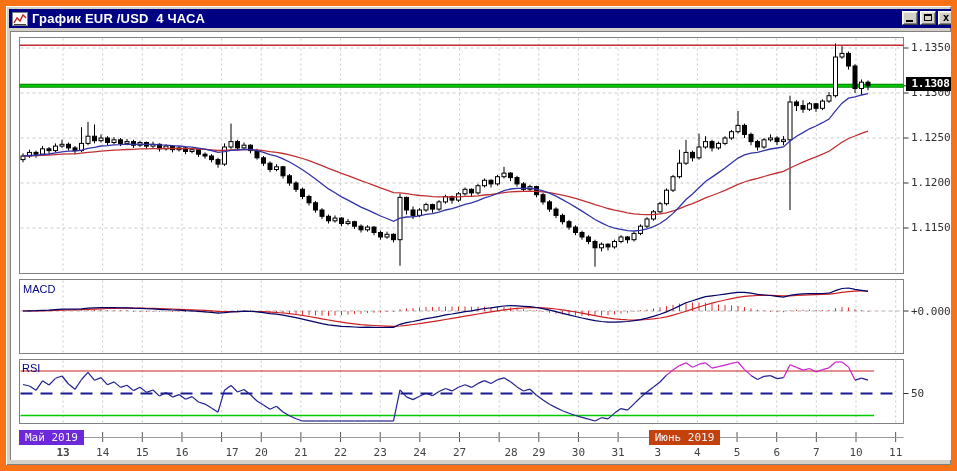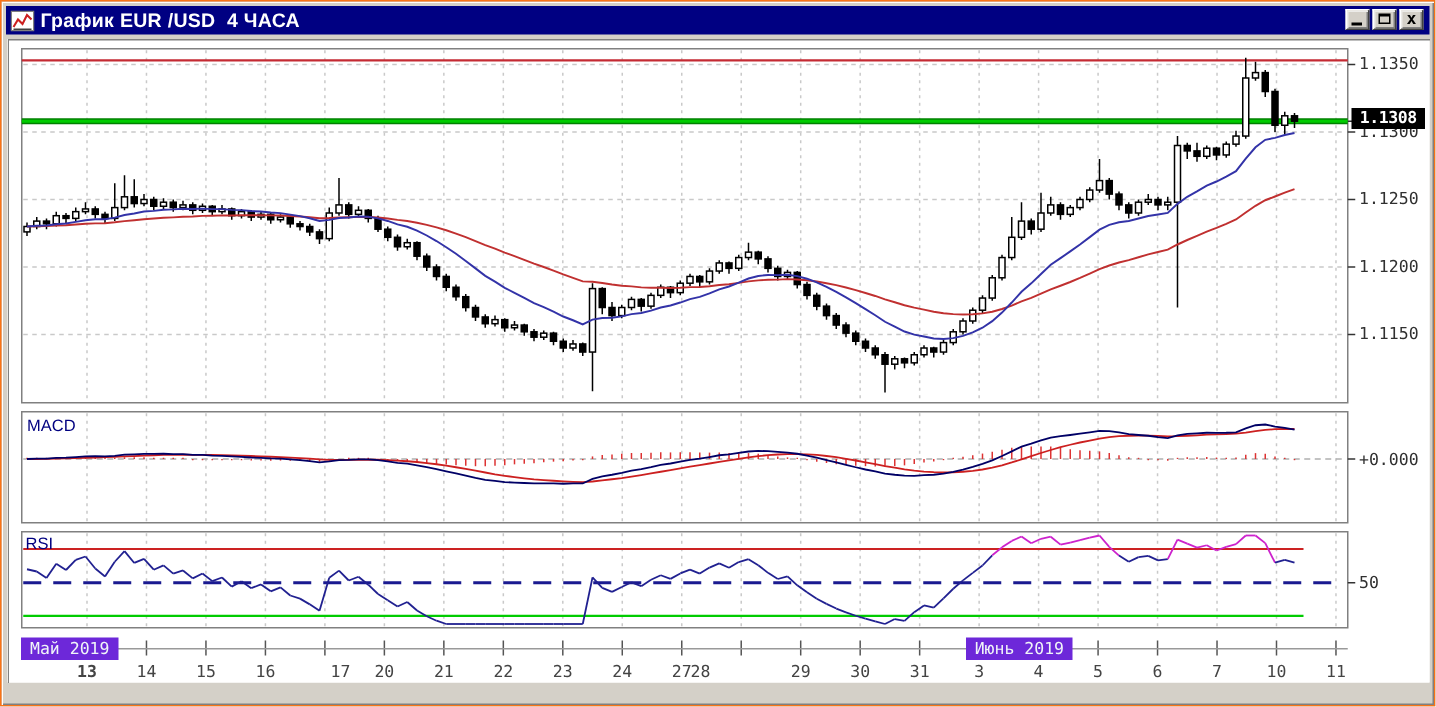--- a/index.html
+++ b/index.html
@@ -1,19 +1,19 @@
 <!DOCTYPE html>
 <html><head>
 <meta charset="utf-8">
 <style>
   html,body{margin:0;padding:0;background:#e8e8e8;}
   *{box-sizing:border-box;}
   .window{
     position:relative;width:957px;height:471px;background:#d4d0c8;
-    border:1px solid #f97316;
+    border:6px solid #f97316;
     box-shadow:inset 1px 1px 0 #ffffff, inset -1px -1px 0 #808080;
     font-family:"Liberation Sans",sans-serif;overflow:hidden;
   }
   .titlebar{
     position:absolute;left:3px;top:3px;width:949px;height:19px;
     display:flex;align-items:center;padding-left:3px;
   }
   .titlebar .title{
     color:#fff;font-size:13px;font-weight:bold;margin-left:4px;
     letter-spacing:0.2px;white-space:pre;
@@ -764,28 +764,28 @@
       <div class="date-label" style="left: 80.65px;">14</div>
       <div class="date-label" style="left: 120.3px;">15</div>
       <div class="date-label" style="left: 159.95px;">16</div>
       <div class="date-label" style="left: 210px;">17</div>
       <div class="date-label" style="left: 239.25px;">20</div>
       <div class="date-label" style="left: 278.9px;">21</div>
       <div class="date-label" style="left: 318.55px;">22</div>
       <div class="date-label" style="left: 358.2px;">23</div>
       <div class="date-label" style="left: 397.85px;">24</div>
       <div class="date-label" style="left: 437.5px;">27</div>
-      <div class="date-label" style="left: 450px;">28</div>
+      <div class="date-label" style="left: 489px;">28</div>
       <div class="date-label" style="left: 516.8px;">29</div>
       <div class="date-label" style="left: 556.45px;">30</div>
       <div class="date-label" style="left: 596.1px;">31</div>
       <div class="date-label" style="left: 635.75px;">3</div>
       <div class="date-label" style="left: 675.4px;">4</div>
       <div class="date-label" style="left: 715.05px;">5</div>
       <div class="date-label" style="left: 754.7px;">6</div>
       <div class="date-label" style="left: 794.35px;">7</div>
       <div class="date-label" style="left: 834px;">10</div>
       <div class="date-label" style="left: 873.65px;">11</div>
       <div class="month-box" style="left: 13px; background: #6d28d9; color: rgb(240, 244, 248);">Май 2019</div>
-      <div class="month-box" style="left: 642.75px; background: #6d28d9; color: rgb(240, 244, 248);">Июнь 2019</div>
+      <div class="month-box" style="left: 642.75px; background: #c2410c; color: rgb(240, 244, 248);">Июнь 2019</div>
     </div>
 
 </div>
 
 </body></html>

